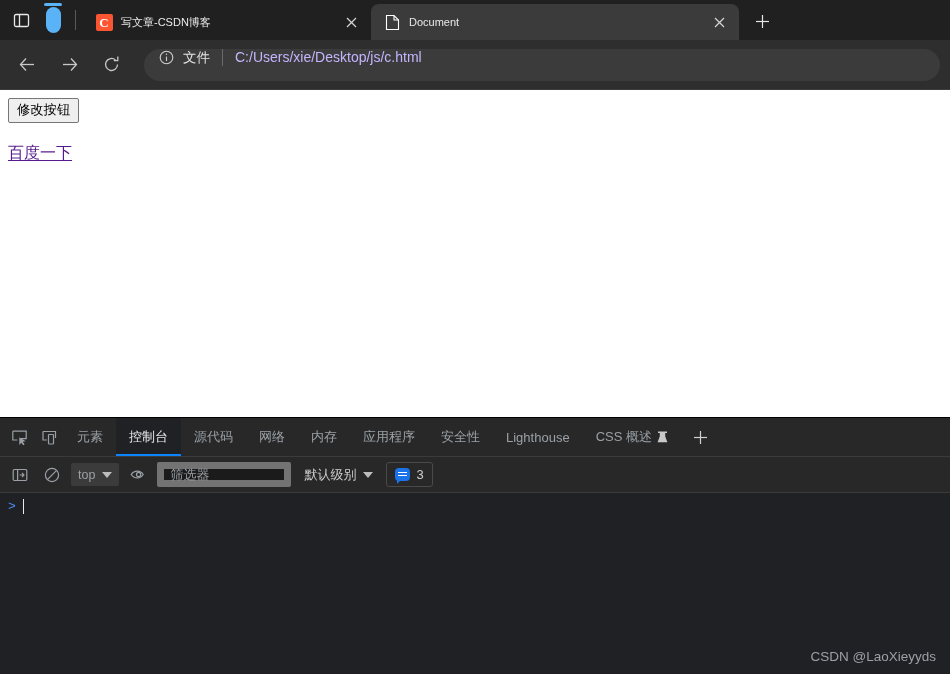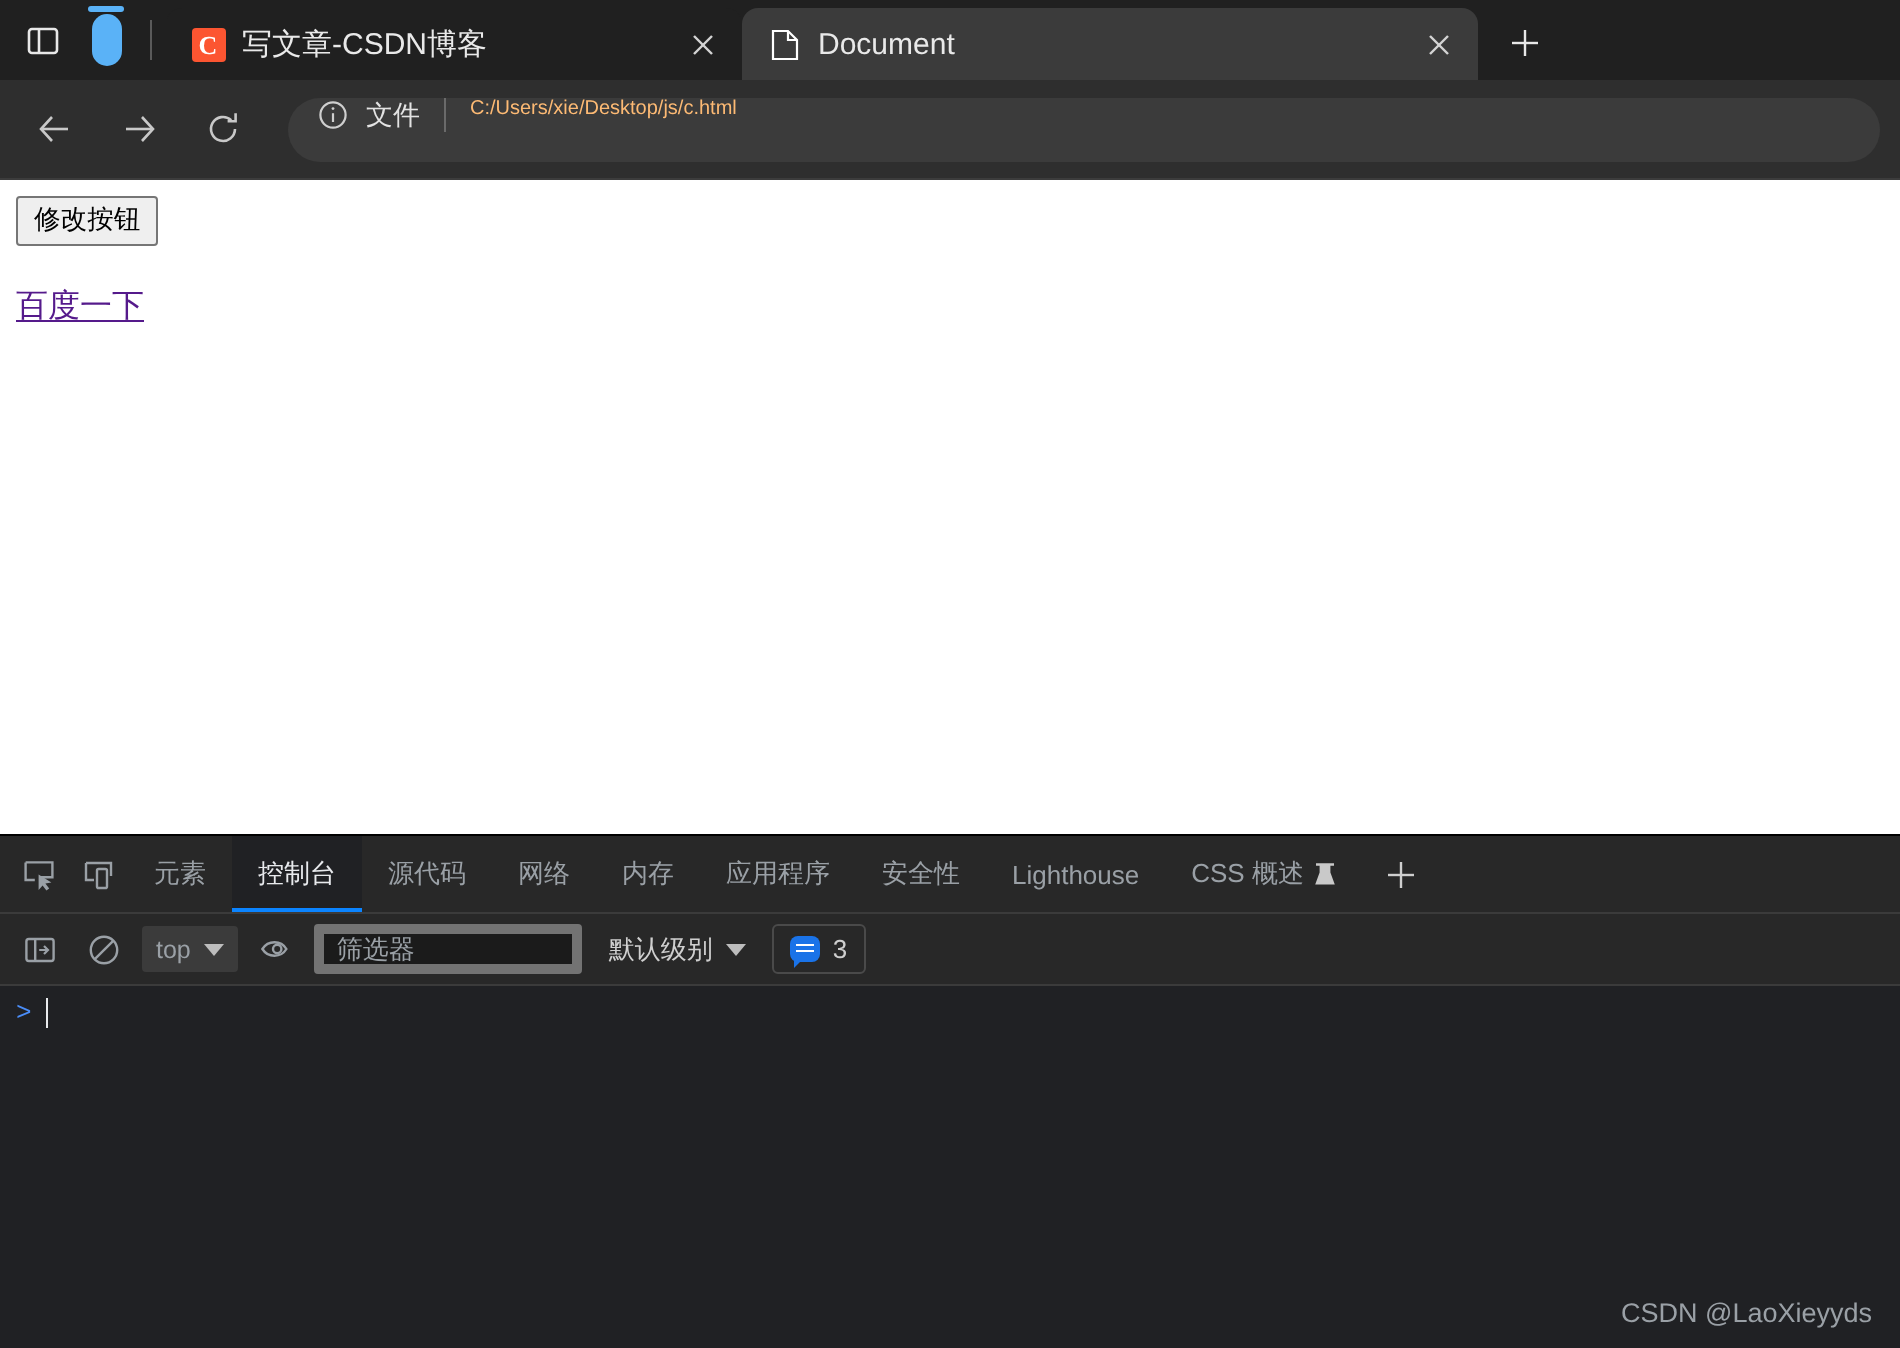--- a/index.html
+++ b/index.html
@@ -36,21 +36,21 @@
   .tab.inactive { width: 288px; background: #202020; }
   .tab.active { width: 368px; background: #3b3b3b; }
   .tab-favicon { width: 18px; height: 18px; flex: 0 0 18px; display: flex;
     align-items: center; justify-content: center; }
   .fav-csdn {
     width: 17px; height: 17px; background: #fc5531; border-radius: 2px; color: #fff;
     font-size: 13px; font-weight: bold; display: flex; align-items: center;
     justify-content: center; font-family: "Liberation Serif", serif; line-height: 1;
   }
   .tab-title {
-    flex: 1 1 auto; color: #e9e9e9; font-size: 15px; white-space: nowrap;
+    flex: 1 1 auto; color: #e9e9e9; font-size: 11px; white-space: nowrap;
     overflow: hidden; text-overflow: ellipsis;
   }
   .tab-close { width: 24px; height: 24px; flex: 0 0 24px; display: flex;
     align-items: center; justify-content: center; color: #d4d4d4; border-radius: 4px; }
   .newtab { width: 34px; height: 34px; margin: 0 0 2px 6px; display: flex;
     align-items: center; justify-content: center; color: #e8e8e8; border-radius: 5px; }
 
   .toolbar {
     height: 50px; flex: 0 0 50px; background: #2e2e2e; display: flex; align-items: center;
     padding: 0 10px; gap: 2px; border-bottom: 1px solid #3c3c3c;
@@ -60,21 +60,21 @@
     color: #c8c8c8; border-radius: 5px; margin-right: 6px;
   }
   .omnibox {
     flex: 1 1 auto; height: 32px; background: #3b3b3b; border-radius: 16px;
     display: flex; align-items: flex-start; padding: 0 14px; gap: 8px; margin-left: 8px;
   }
   .omni-info { width: 17px; height: 17px; display: flex; align-items: center;
     justify-content: center; color: #cfcfcf; flex: 0 0 17px; }
   .omni-scheme { color: #e3e3e3; font-size: 13.5px; white-space: nowrap; }
   .omni-div { width: 1px; height: 17px; background: #6a6a6a; margin: 0 4px; }
-  .omni-url { color: #fdba74; font-size: 10px; white-space: nowrap;
+  .omni-url { color: #c4b5fd; font-size: 14px; white-space: nowrap;
     overflow: hidden; text-overflow: ellipsis; }
 
   
   .viewport { background: #ffffff; flex: 1 1 auto; padding: 8px; position: relative; }
   .page-row { display: flex; align-items: baseline; gap: 8px; flex-direction: column; }
   .page-button {
     font-family: "Liberation Sans", sans-serif; font-size: 13.3px; color: #000;
     background: #efefef; border: 1px solid #767676; border-radius: 2px;
     padding: 3px 8px; line-height: 1.25;
   }
@@ -111,21 +111,21 @@
   .ct-icon { width: 26px; height: 24px; display: flex; align-items: center;
     justify-content: center; color: #9aa0a6; border-radius: 3px; }
   .ct-select {
     height: 23px; background: #3b3b3b; border-radius: 2px; display: flex; align-items: center;
     gap: 7px; padding: 0 7px; color: #9aa0a6; font-size: 12.5px;
   }
   .ct-select.plain { background: transparent; color: #cfcfcf; font-size: 13px; }
   .caret { width: 0; height: 0; border-left: 5px solid transparent;
     border-right: 5px solid transparent; border-top: 6px solid #bdbdbd; }
   .ct-filter {
-    width: 134px; height: 25px; background: #1b1b1b; border: 5px solid #737373;
+    width: 134px; height: 25px; background: #1b1b1b; border: 7px solid #737373;
     border-radius: 2px; color: #9aa0a6; font-size: 13px; padding: 0 6px;
     display: flex; align-items: center;
   }
   .ct-filter .ph { color: #9aa0a6; }
   .ct-badge {
     height: 25px; border: 1px solid #4a4a4a; border-radius: 3px; display: flex;
     align-items: center; gap: 6px; padding: 0 8px; color: #cfcfcf; font-size: 13px;
   }
   .bubble { width: 15px; height: 13px; background: #1a73e8; border-radius: 4px;
     position: relative; display: inline-block; }

